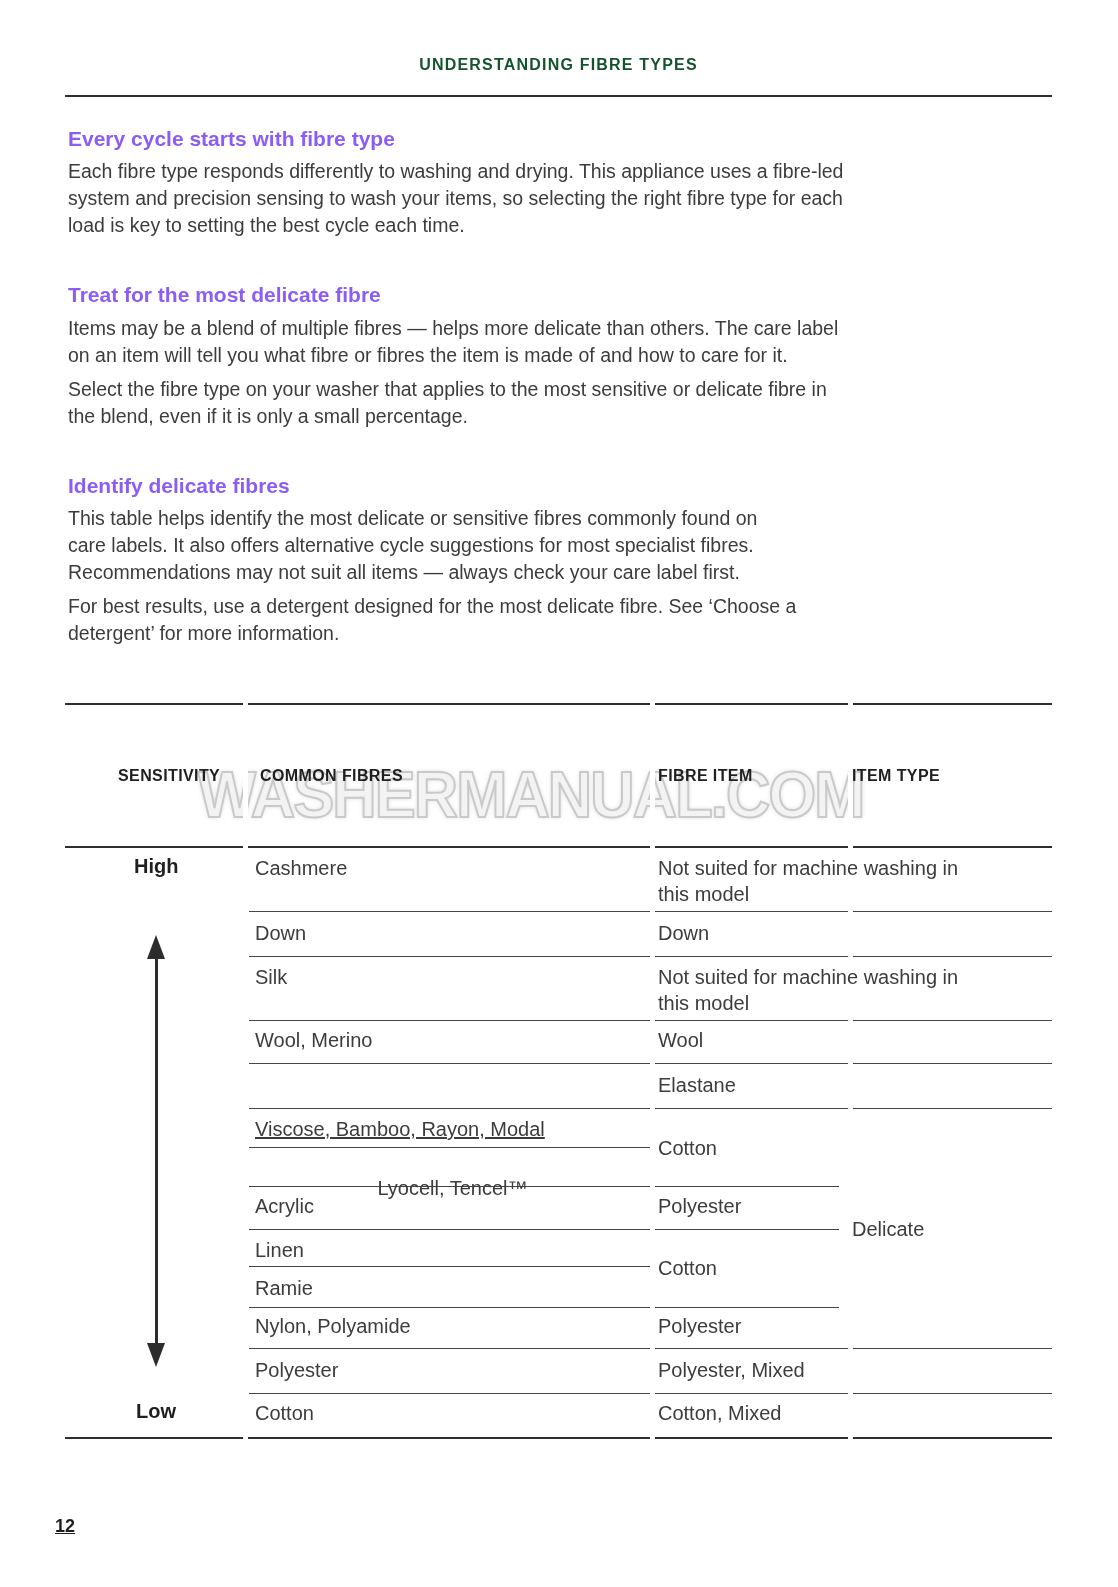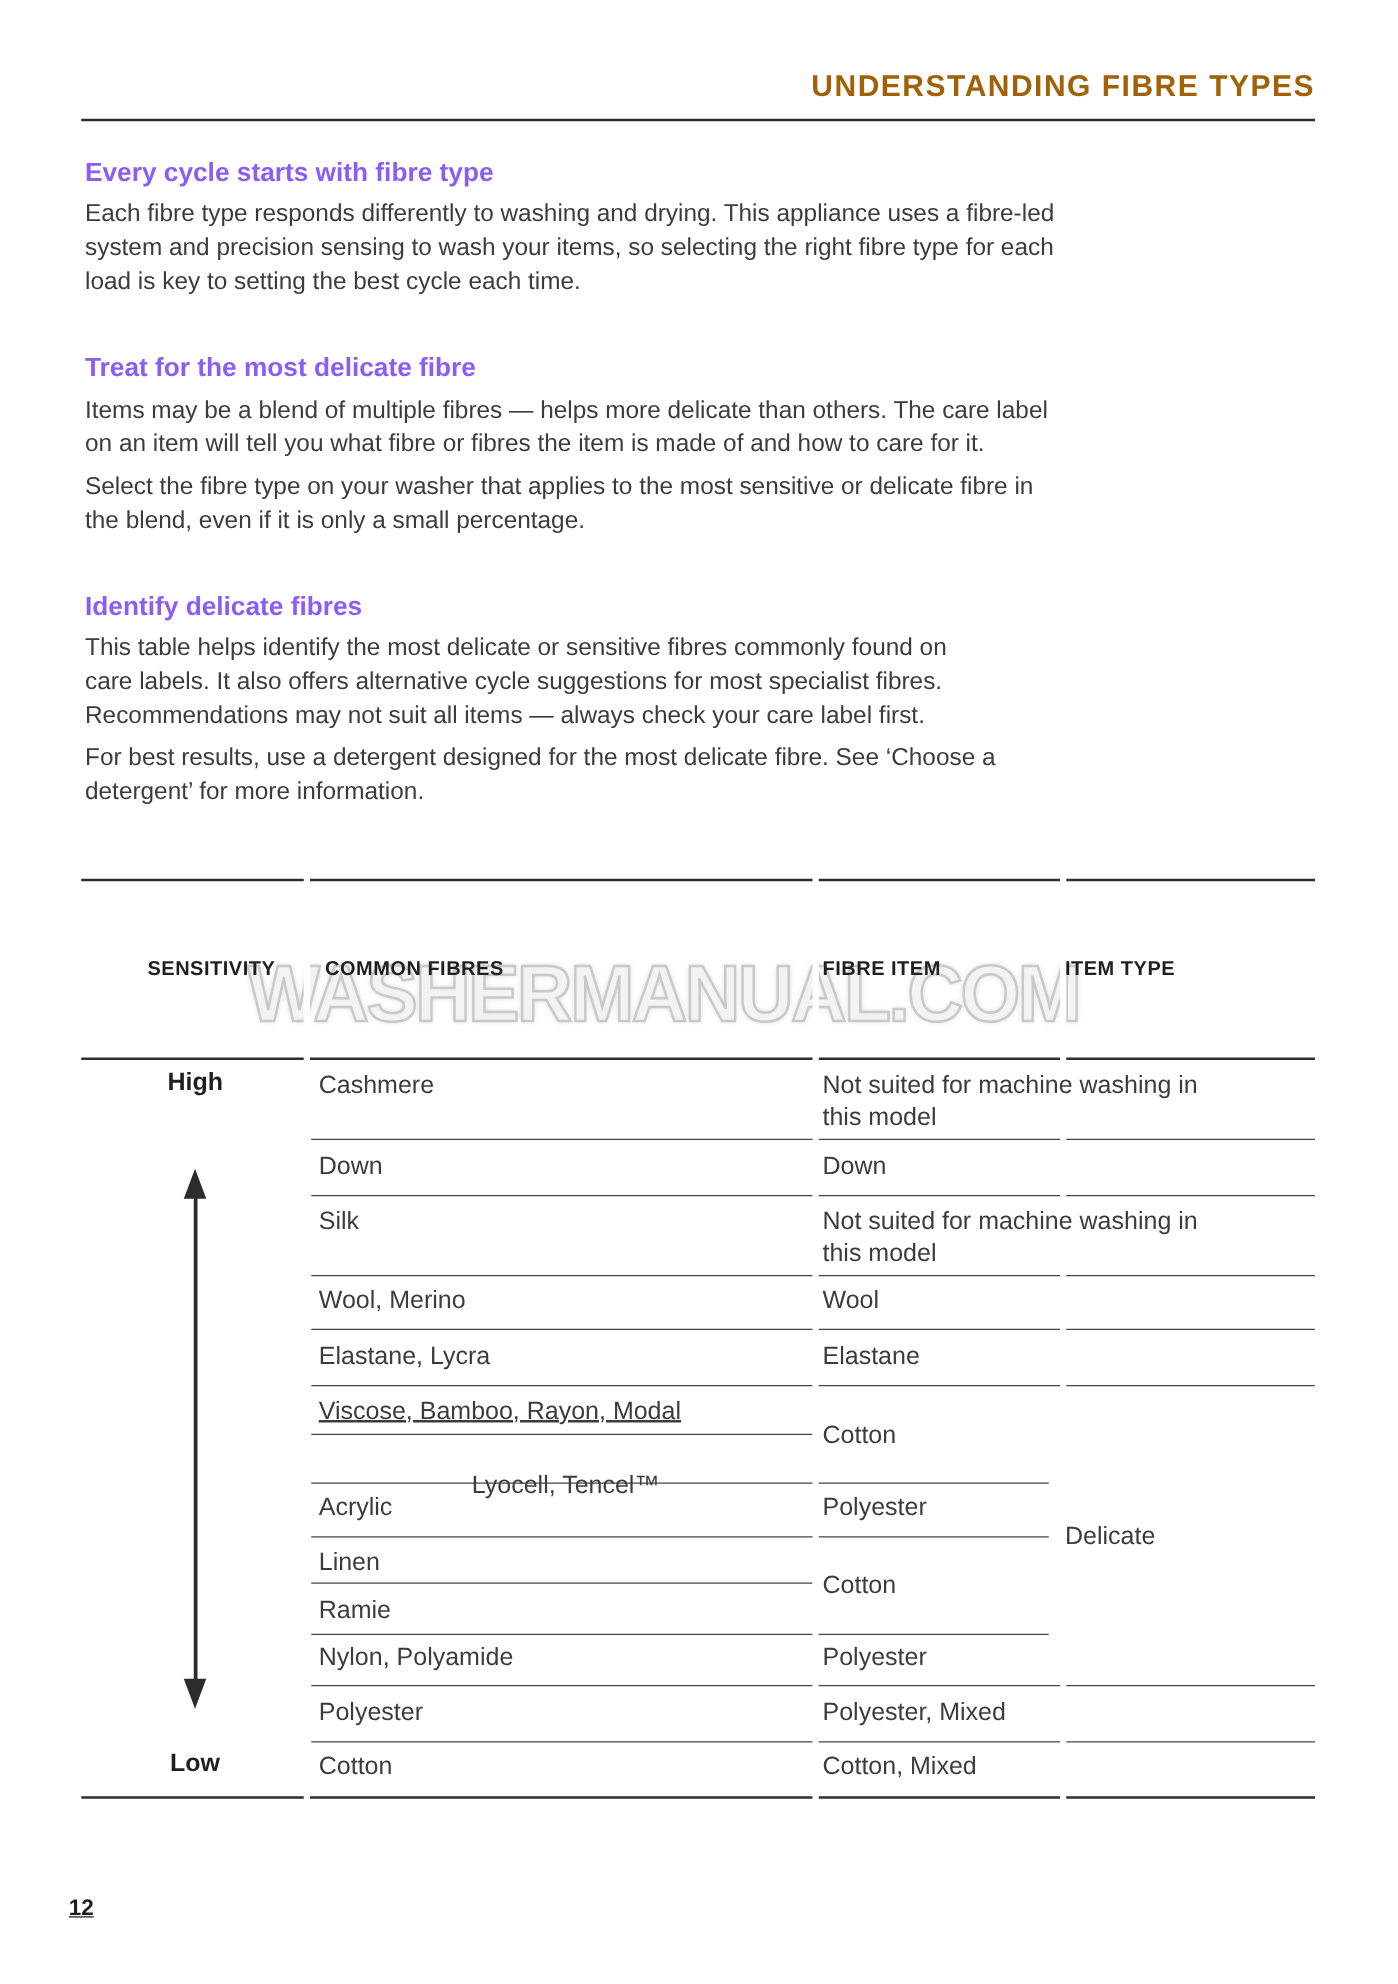--- a/index.html
+++ b/index.html
@@ -2,22 +2,22 @@
 <html><head>
 <meta charset="utf-8">
 <style>
   html,body{margin:0;padding:0;background:#ffffff;}
   .page{
     position:relative;width:1118px;height:1587px;background:#ffffff;
     font-family:"Liberation Sans",sans-serif;overflow:hidden;
   }
   .abs{position:absolute;}
   .title{
-    left:65px;top:56px;width:987px;text-align:right;
-    font-size:24px;font-weight:bold;letter-spacing:1.2px;color:#a16207;
+    left:65px;top:56px;width:987px;text-align:center;
+    font-size:16px;font-weight:bold;letter-spacing:1.2px;color:#14532d;
   }
   .rule{background:#2e2e2e;height:2px;}
   .h2{
     left:68px;font-size:21px;font-weight:bold;color:#8b5cf6;line-height:27px;
   }
   .para{
     left:68px;font-size:19.5px;color:#3c3c3c;line-height:27px;white-space:pre-line;
   }
   .watermark{
     left:198px;top:758px;font-size:64px;font-weight:bold;letter-spacing:-2px;
@@ -107,21 +107,20 @@
     <div class="senslabel" style="left:69px;top:152px;">High</div>
     <div class="senslabel" style="left:71px;top:697px;">Low</div>
     <div class="arrow-line"></div>
     <div class="arrow-head arrow-up"></div>
     <div class="arrow-head arrow-down"></div>
 
     <div class="cell common" style="top:152px;">Cashmere</div>
     <div class="cell common" style="top:217px;">Down</div>
     <div class="cell common" style="top:261px;">Silk</div>
     <div class="cell common" style="top:324px;">Wool, Merino</div>
-    <div class="cell common" style="top:369px;">Elastane, Lycra</div>
     <div class="cell common" style="top:413px;text-decoration:underline;">Viscose, Bamboo, Rayon, Modal</div>
     <div class="cell common" style="top:472px;text-align:center;">Lyocell, Tencel™</div>
     <div class="cell common" style="top:490px;">Acrylic</div>
     <div class="cell common" style="top:534px;">Linen</div>
     <div class="cell common" style="top:572px;">Ramie</div>
     <div class="cell common" style="top:610px;">Nylon, Polyamide</div>
     <div class="cell common" style="top:654px;">Polyester</div>
     <div class="cell common" style="top:697px;">Cotton</div>
 
     <div class="cell fibre" style="top:152px;">Not suited for machine washing in

